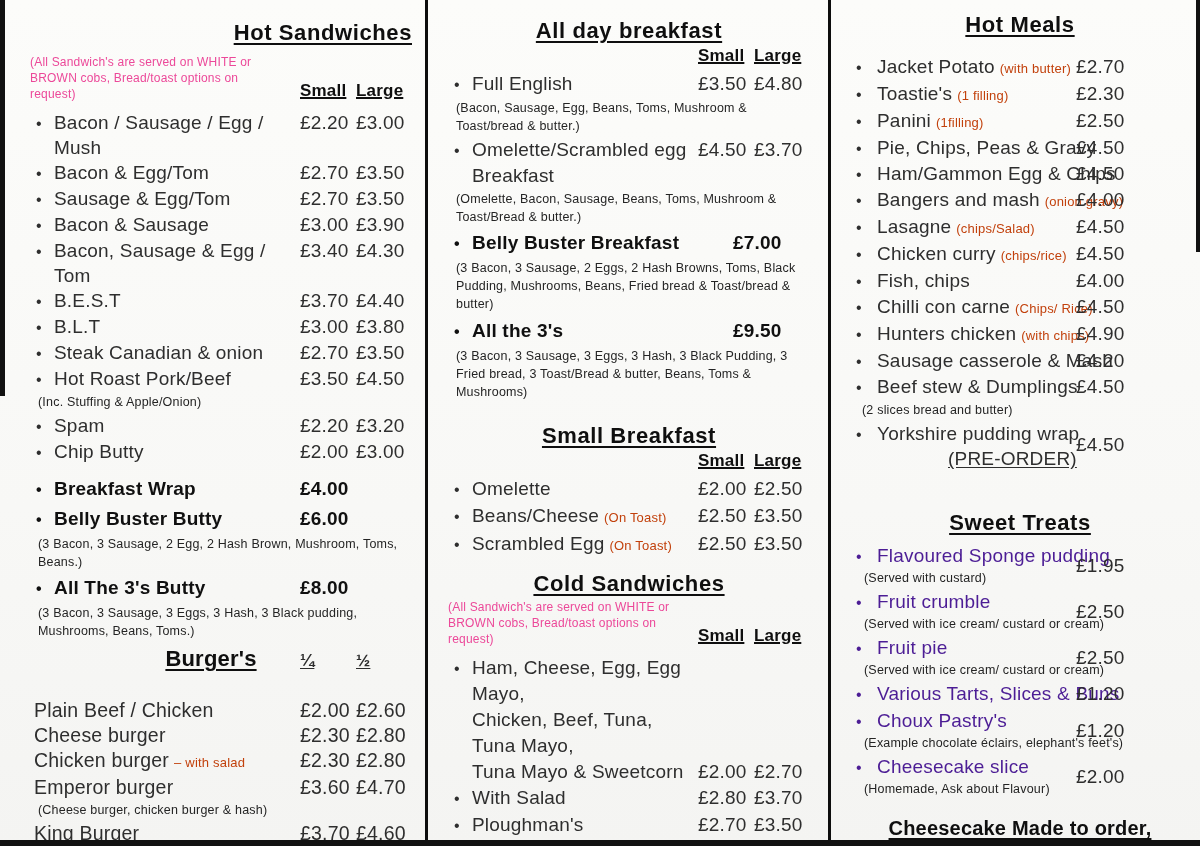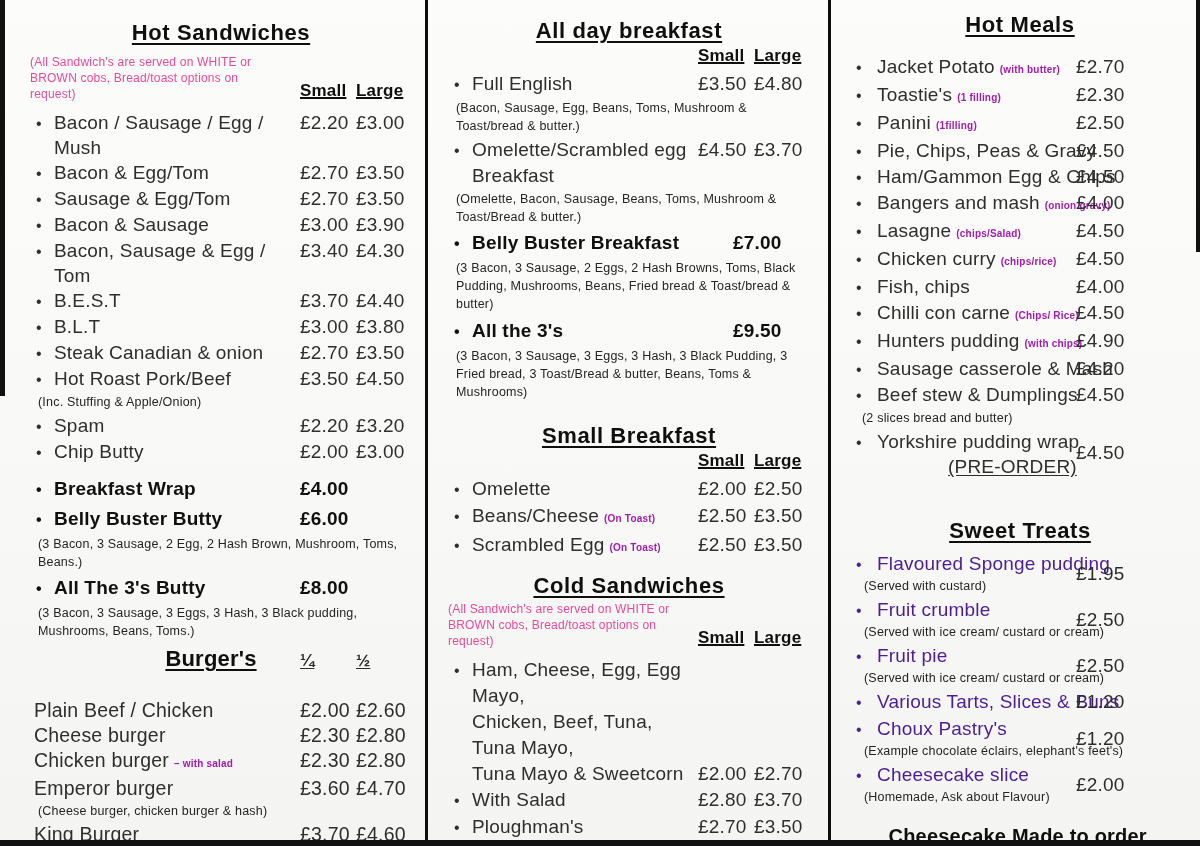--- a/index.html
+++ b/index.html
@@ -20,34 +20,34 @@
   .divider-1 { left: 425px; }
   .divider-2 { left: 828px; }
 
   .col { position: absolute; top: 0; bottom: 0; }
   .col1 { left: 6px;   width: 414px; padding: 14px 8px 0 24px; }
   .col2 { left: 432px; width: 392px; padding: 18px 14px 0 16px; }
   .col3 { left: 834px; width: 360px; padding: 12px 6px 12px 18px; }
 
   .sec { font-size: 22px; font-weight: bold; text-align: center; color: #0f0f0f; letter-spacing: 0.6px; }
   .sec > span { text-decoration: underline; text-decoration-thickness: 2px; text-underline-offset: 3px; }
-  .col1 .sec { margin: 6px 0 8px; }
+  .col1 .sec { margin: 6px 0 8px; text-align: right; }
 
   .note-row { display: flex; margin-bottom: 8px; }
   .note { width: 242px; font-size: 12px; line-height: 16px; color: #ec4899; }
   .heads { display: flex; margin-left: auto; align-self: flex-end; padding-bottom: 1px; }
   .heads span { flex: 0 0 56px; font-size: 17px; font-weight: bold; color: #0f0f0f;
                 text-decoration: underline; text-decoration-thickness: 2px; }
   .heads-line { display: flex; justify-content: flex-end; margin-bottom: 4px; }
 
   .row { display: flex; align-items: baseline; font-size: 19px; line-height: 26px; color: #2e2e2e; }
   .col1 .row { line-height: 25px; }
   .row .b { flex: 0 0 24px; padding-left: 6px; font-size: 16px; }
   .row .nm { flex: 1; padding-right: 2px; }
-  .sfx { font-size: 10px; margin-left: 5px; color: #a21caf; font-weight: bold; }
+  .sfx { font-size: 13px; margin-left: 5px; color: #c2410c; }
   .sfx:empty { display: none; }
   .p { flex: 0 0 56px; text-align: left; white-space: nowrap; }
   .row.bold { line-height: 29px; }
   .row.bold .nm, .row.bold .b { font-weight: bold; color: #101010; }
   .pb { flex: 0 0 112px; padding-left: 35px; font-weight: bold; color: #101010; }
   .sub { font-size: 12.5px; line-height: 18px; color: #242424; padding-left: 8px; margin: 1px 0 2px; }
   .sub:empty { display: none; }
 
   .items-block { margin-bottom: 9px; }
   .specials-block { margin-bottom: 6px; }
@@ -439,21 +439,21 @@
         <span class="b3">•</span><span>Fish, chips</span>
         <span class="p3">£4.00</span>
       </div>
 
       <div class="row3">
         <span class="b3">•</span><span>Chilli con carne</span><span class="sfx">(Chips/ Rice)</span>
         <span class="p3">£4.50</span>
       </div>
 
       <div class="row3">
-        <span class="b3">•</span><span>Hunters pudding</span><span class="sfx">(with chips)</span>
+        <span class="b3">•</span><span>Hunters chicken</span><span class="sfx">(with chips)</span>
         <span class="p3">£4.90</span>
       </div>
 
       <div class="row3">
         <span class="b3">•</span><span>Sausage casserole &amp; Mash</span>
         <span class="p3">£4.20</span>
       </div>
 
       <div class="row3">
         <span class="b3">•</span><span>Beef stew &amp; Dumplings</span>

